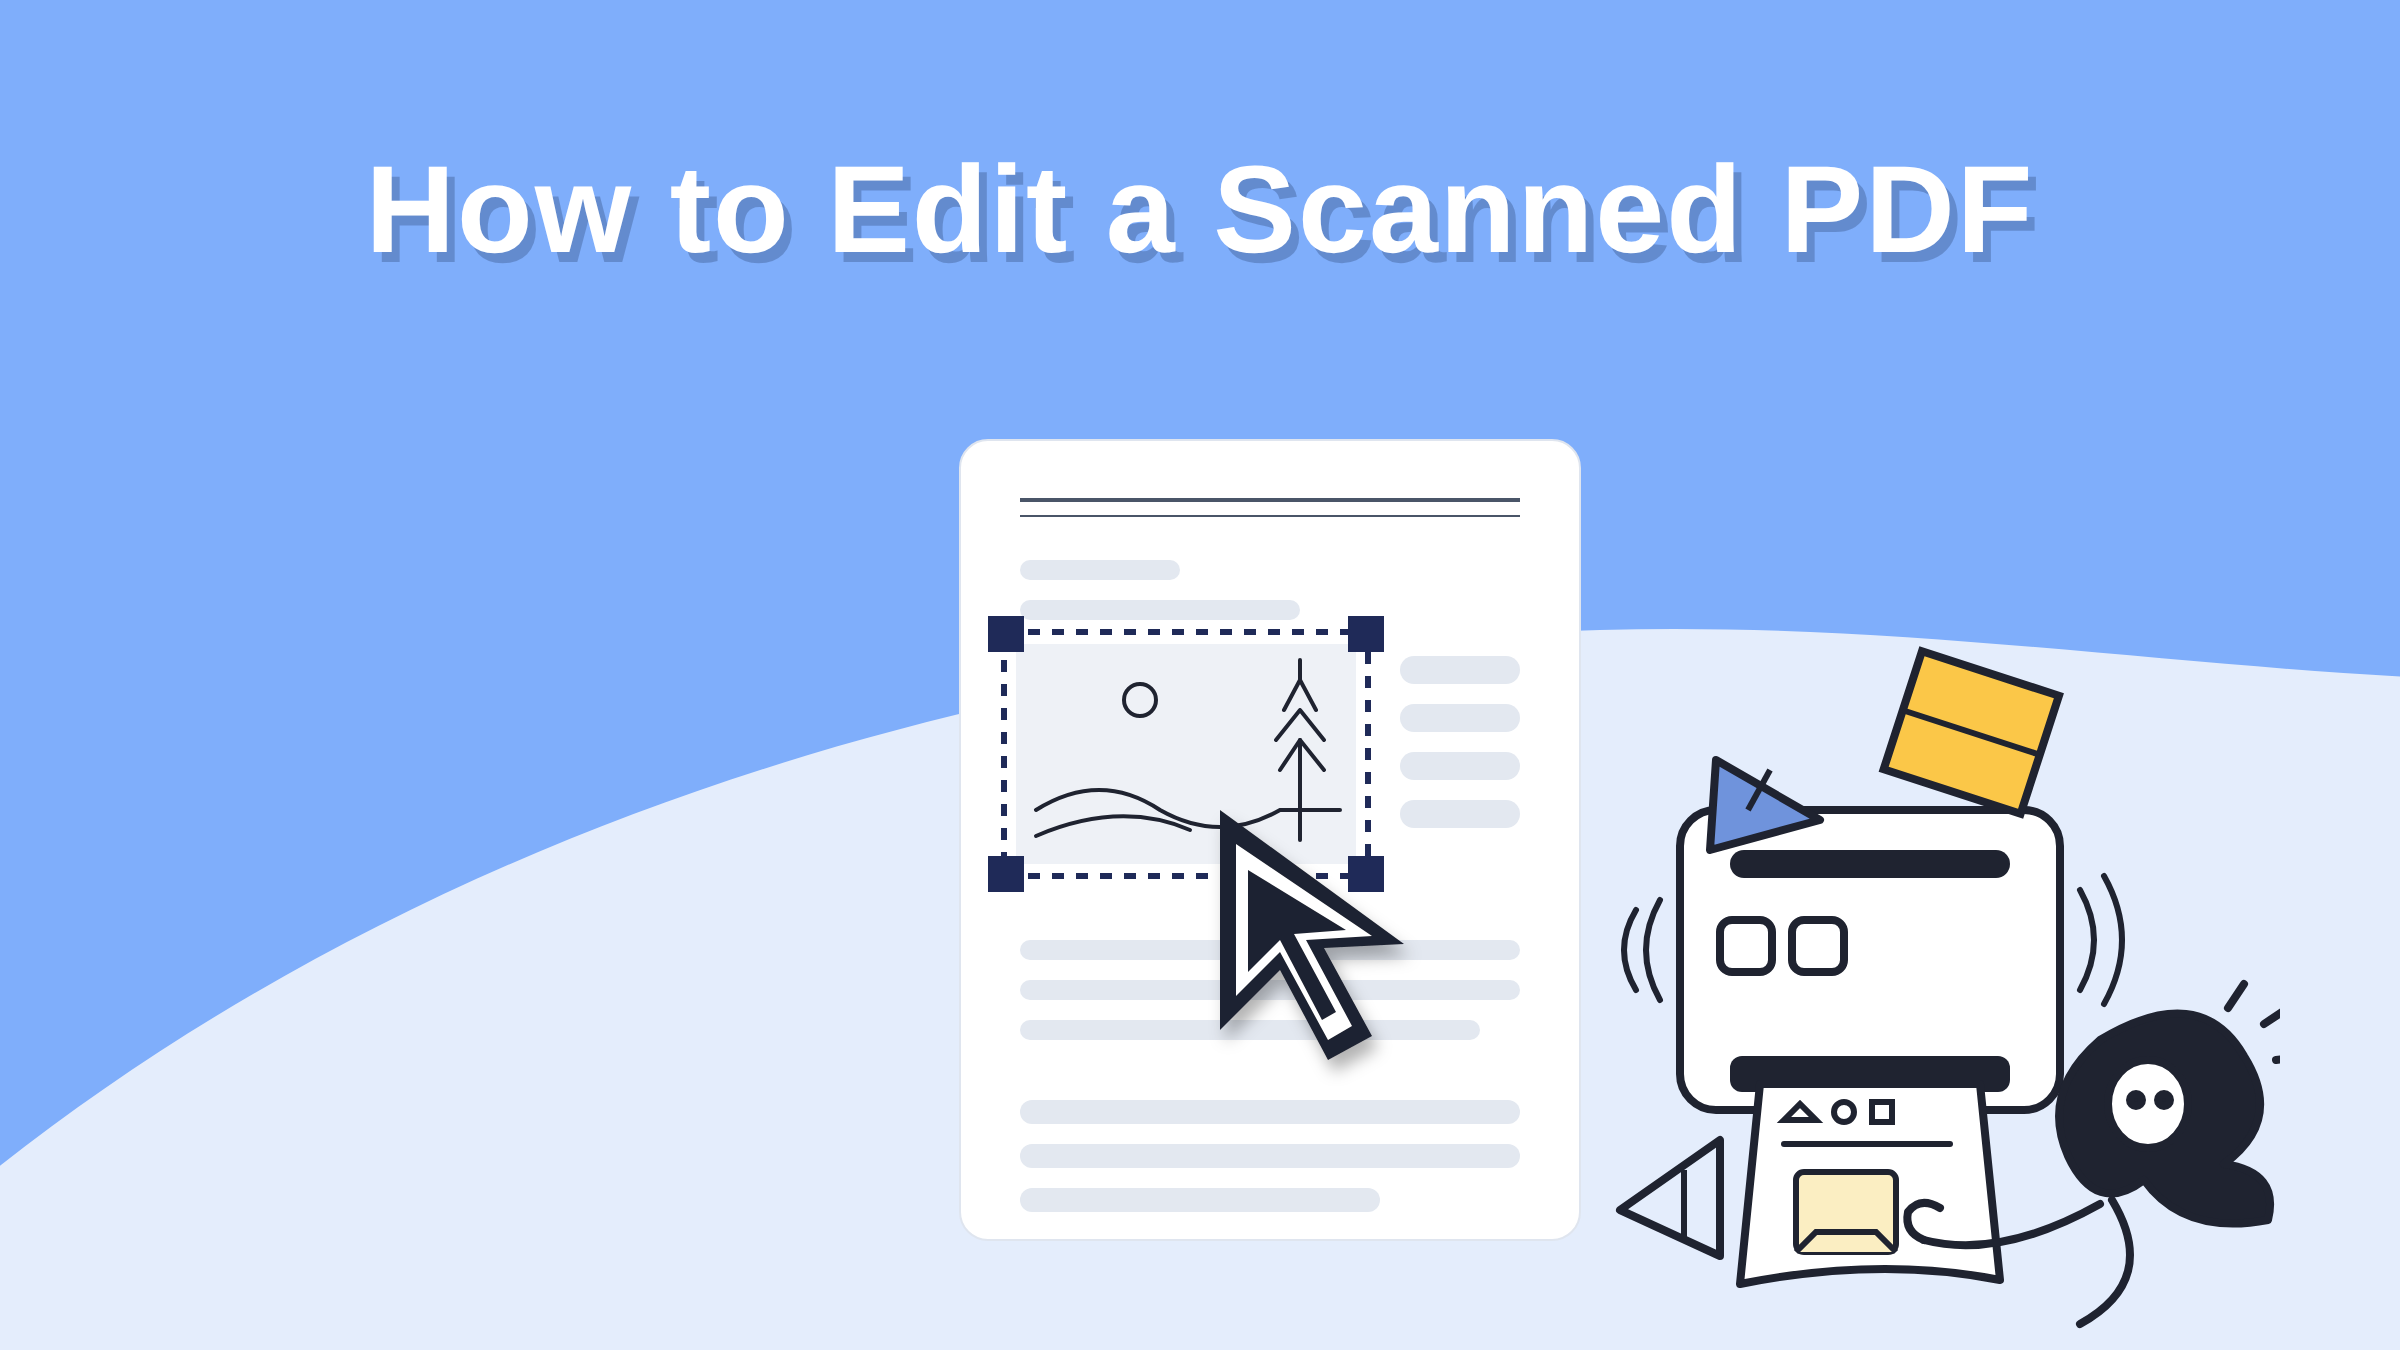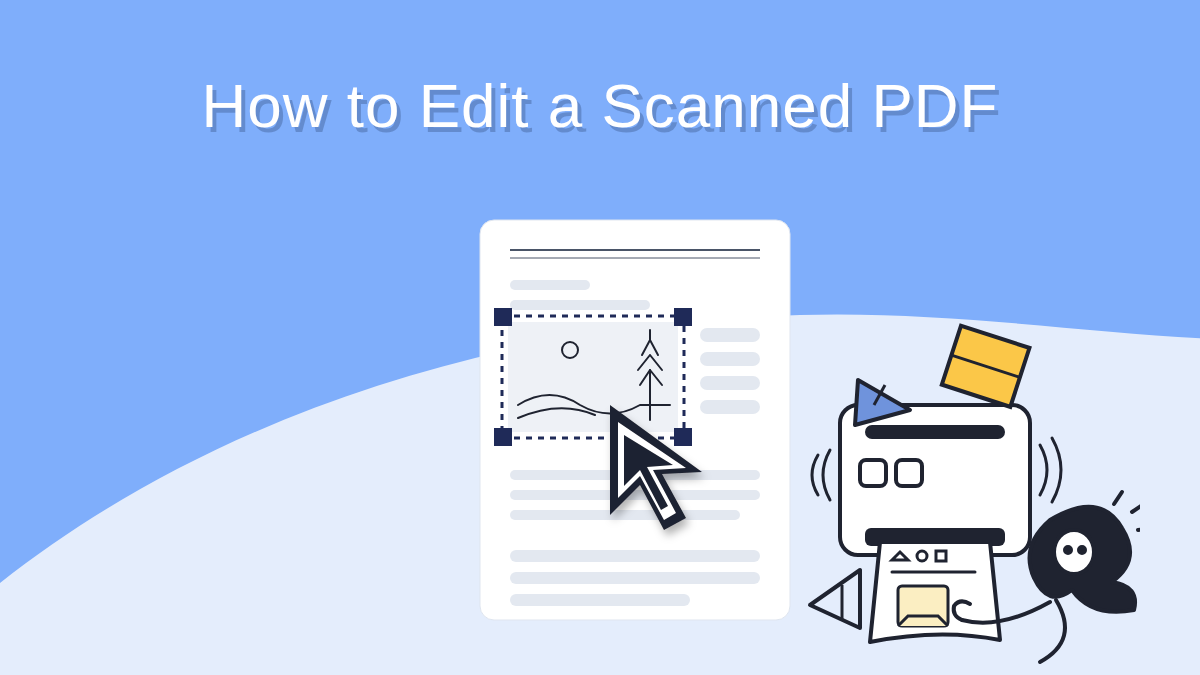--- a/index.html
+++ b/index.html
@@ -18,21 +18,21 @@
     width: 1400px;
     height: 480px;
   }
   .title {
     position: absolute;
     top: 70px;
     left: 0;
     width: 100%;
     text-align: center;
     font-size: 62px;
-    font-weight: 400;
+    font-weight: 700;
     color: #ffffff;
     letter-spacing: 1px;
     text-shadow: 4px 5px 0 rgba(30,50,90,0.28);
   }
   .illus {
     position: absolute;
     left: 440px;
     top: 210px;
     width: 700px;
     height: 480px;

